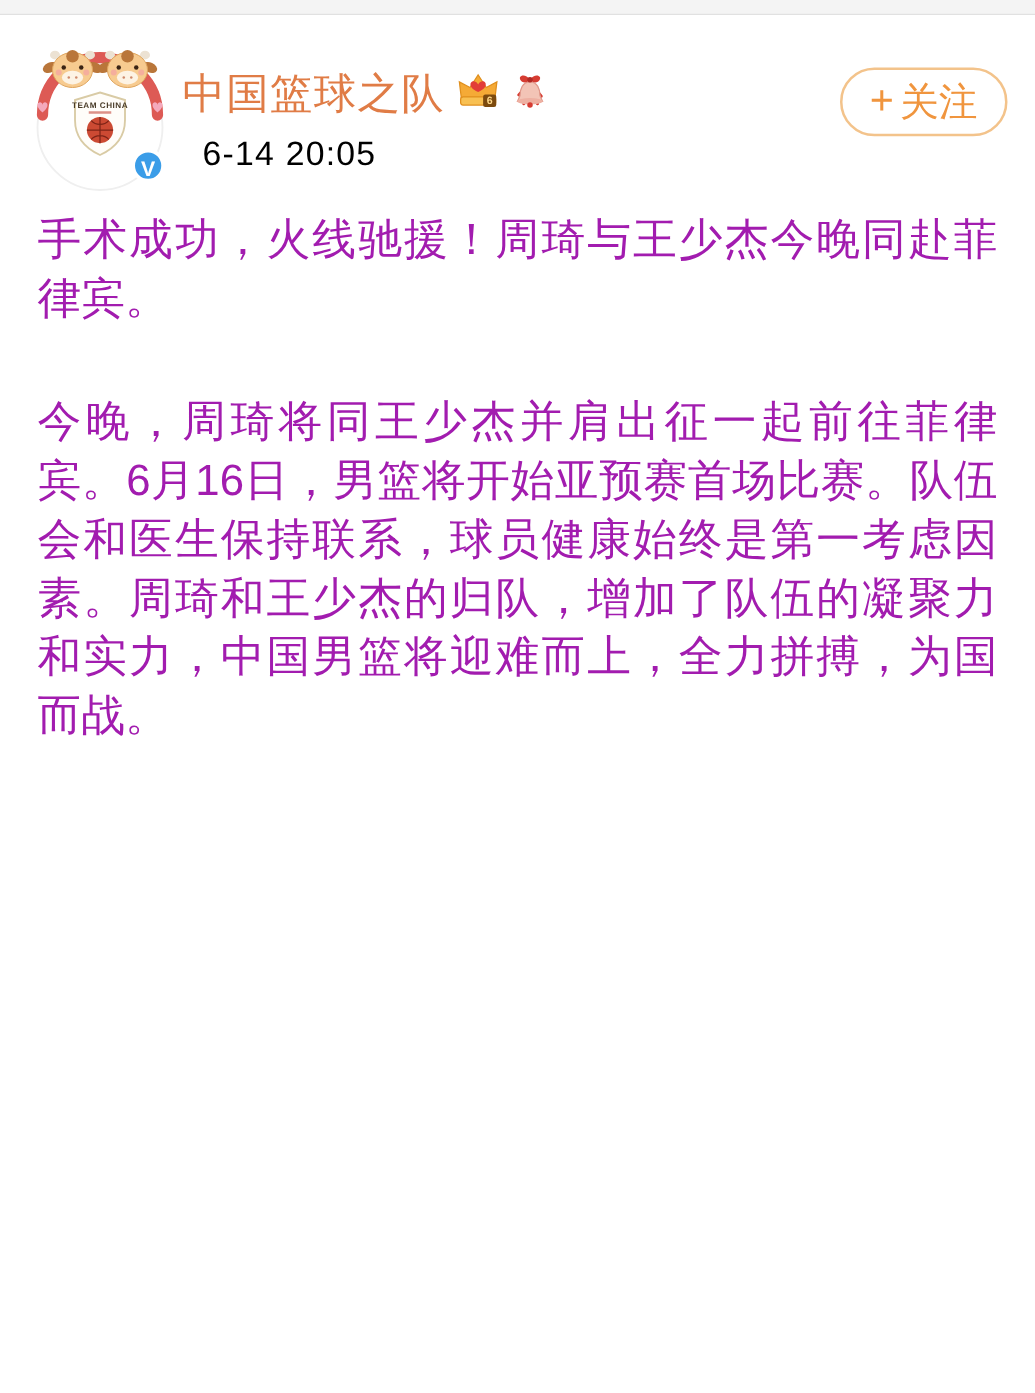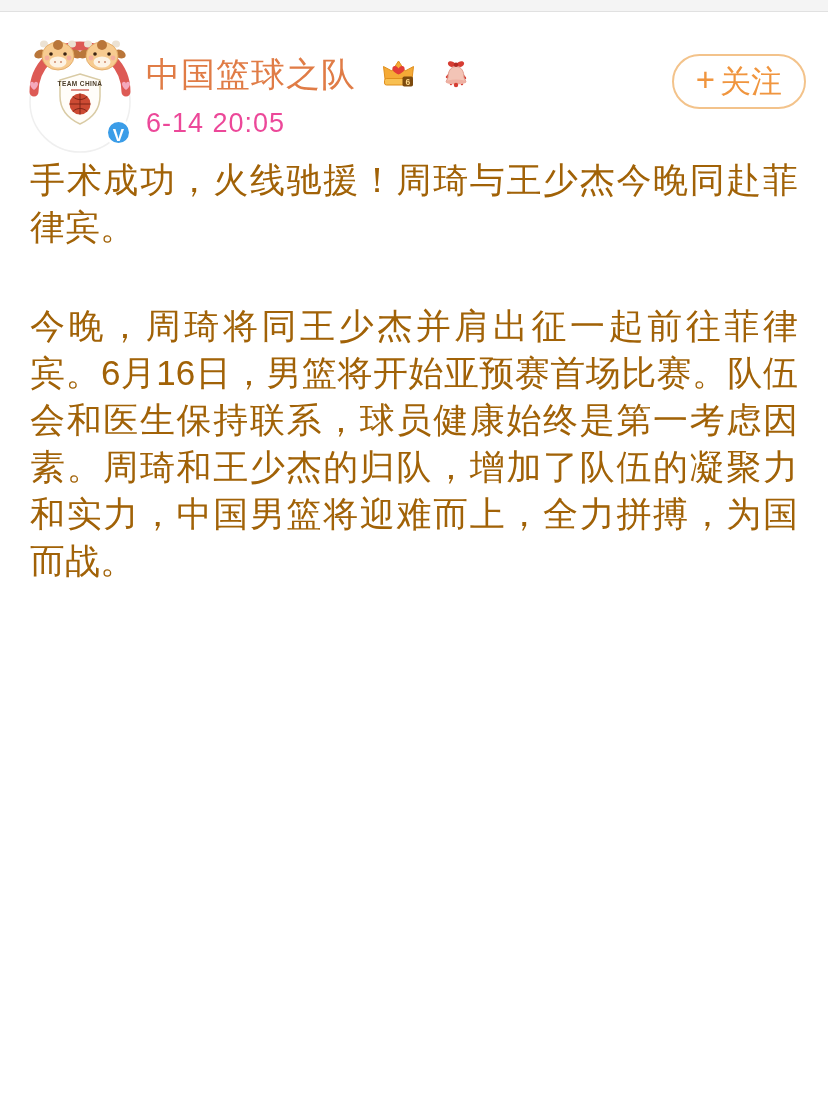--- a/index.html
+++ b/index.html
@@ -47,34 +47,35 @@
     text-align: center;
   }
   .user-block {
     position: absolute;
     left: 146px;
     top: 40px;
   }
   .username-row {
     display: flex;
     align-items: center;
-    gap: 24px;
+    gap: 8px;
   }
   .username {
     font-size: 34px;
     color: #e07c46;
     letter-spacing: 1px;
     cursor: pointer;
   }
   .name-badge { display: inline-block; }
   .timestamp {
     margin-top: 10px;
     font-size: 27px;
-    color: #ec4899;
+    color: #000000;
     letter-spacing: 1px;
+    margin-left: 16px;
   }
   .follow-btn {
     position: absolute;
     right: 22px;
     top: 42px;
     min-width: 126px;
     height: 55px;
     padding: 0 22px;
     border: 2px solid #f3c38b;
     border-radius: 28px;
@@ -88,23 +89,23 @@
     cursor: pointer;
   }
   .follow-btn .plus { font-size: 33px; font-weight: 400; margin-top: -3px; }
   
   .post-body {
     padding: 2px 30px 0 30px;
   }
   .post-body p {
     font-size: 35px;
     line-height: 47px;
-    color: #a16207;
+    color: #a21caf;
     text-align: justify;
-    margin: 0 0 52px 0;
+    margin: 12px 0 52px 0;
   }
   .post-body p:last-child { margin-bottom: 0; }
 </style>
 </head>
 <body>
 
 <div class="page">
   <div class="top-strip"></div>
 
   <div class="post-header">

